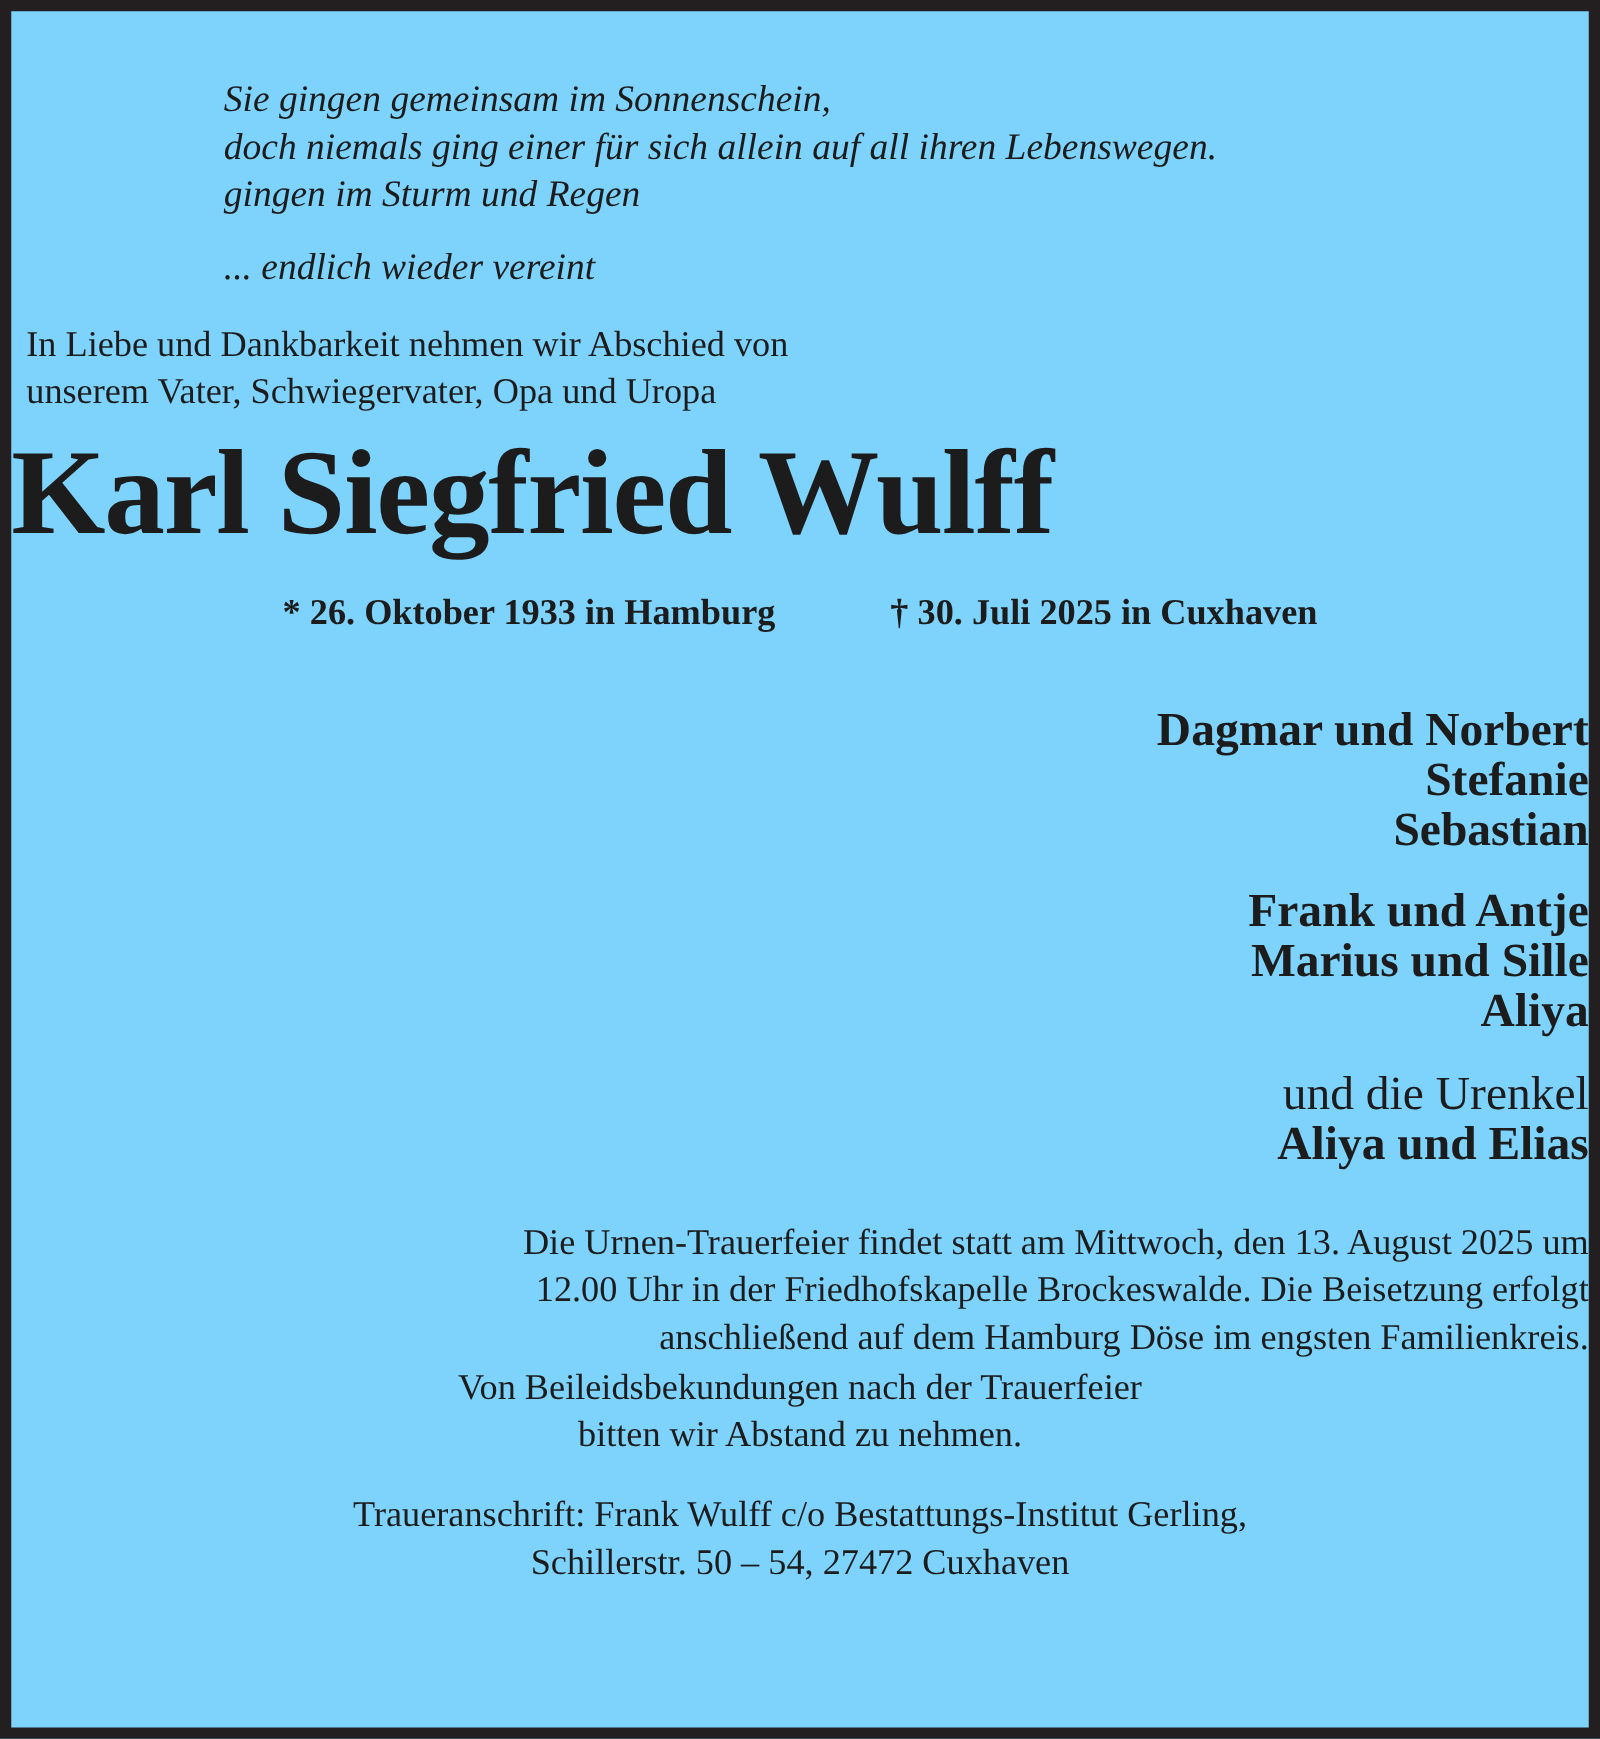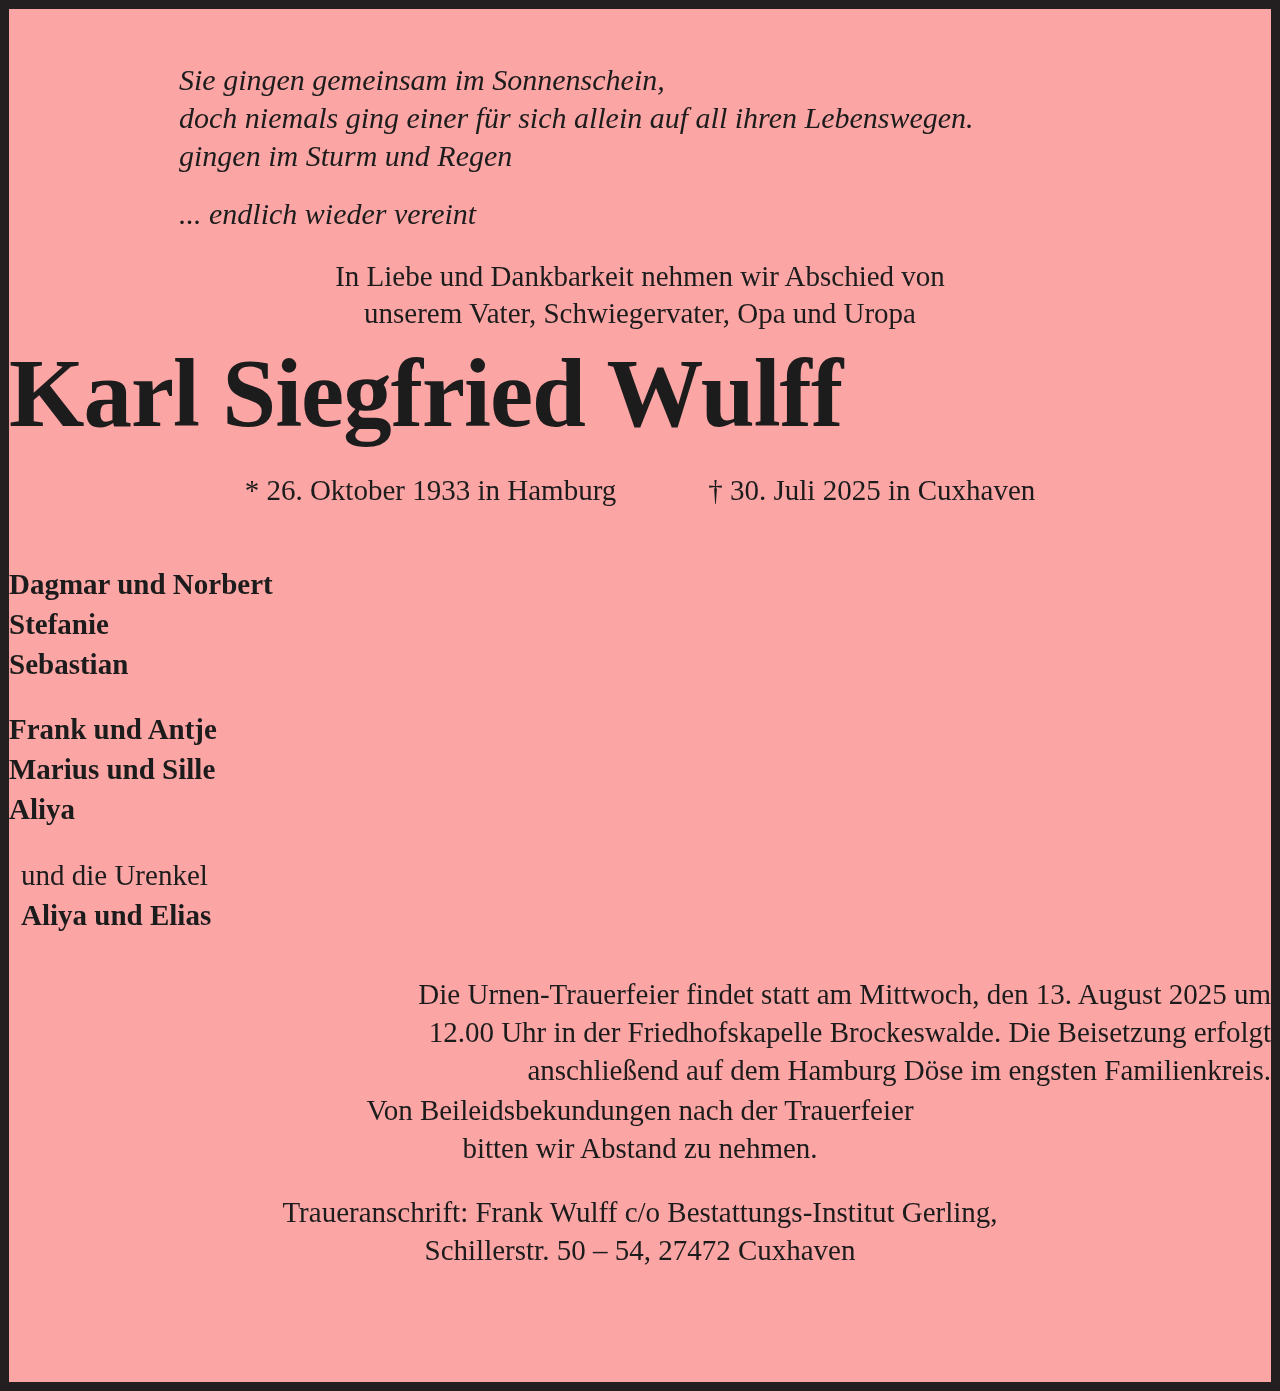--- a/index.html
+++ b/index.html
@@ -5,65 +5,67 @@
   html, body {
     margin: 0;
     padding: 0;
     background: #231f20;
   }
   .page {
     position: relative;
     width: 1280px;
     height: 1391px;
     box-sizing: border-box;
-    background: #fca5a5;
+    background: #7dd3fc;
     border: 9px solid #231f20;
     font-family: "Liberation Serif", "DejaVu Serif", serif;
     color: #1c1c1c;
     overflow: hidden;
   }
   .poem {
     margin: 52px 0 0 170px;
     font-style: italic;
     font-size: 30px;
     line-height: 38px;
   }
   .poem-reunion {
     margin: 20px 0 0 170px;
     font-style: italic;
     font-size: 30px;
     line-height: 38px;
   }
   .intro {
     margin-top: 25px;
-    text-align: center;
+    text-align: left;
     font-size: 29px;
     line-height: 37px;
+    margin-left: 12px;
   }
   .deceased-name {
     margin-top: 6px;
     text-align: left;
     font-size: 97px;
     font-weight: bold;
     line-height: 112px;
     letter-spacing: -1px;
     white-space: nowrap;
   }
   .dates {
     margin-top: 22px;
     display: flex;
     justify-content: center;
     gap: 92px;
     font-size: 29px;
     line-height: 36px;
     white-space: nowrap;
+    font-weight: bold;
   }
   .mourners {
-    text-align: left;
-    font-size: 29px;
+    text-align: right;
+    font-size: 38px;
     line-height: 40px;
     font-weight: bold;
   }
   .group-1 { margin-top: 56px; }
   .group-2 { margin-top: 25px; }
   .group-urenkel { margin-top: 26px; padding-left: 12px; }
   .group-relatives { margin-top: 22px; }
   .regular-weight { font-weight: normal; }
   .funeral {
     margin-top: 40px;

